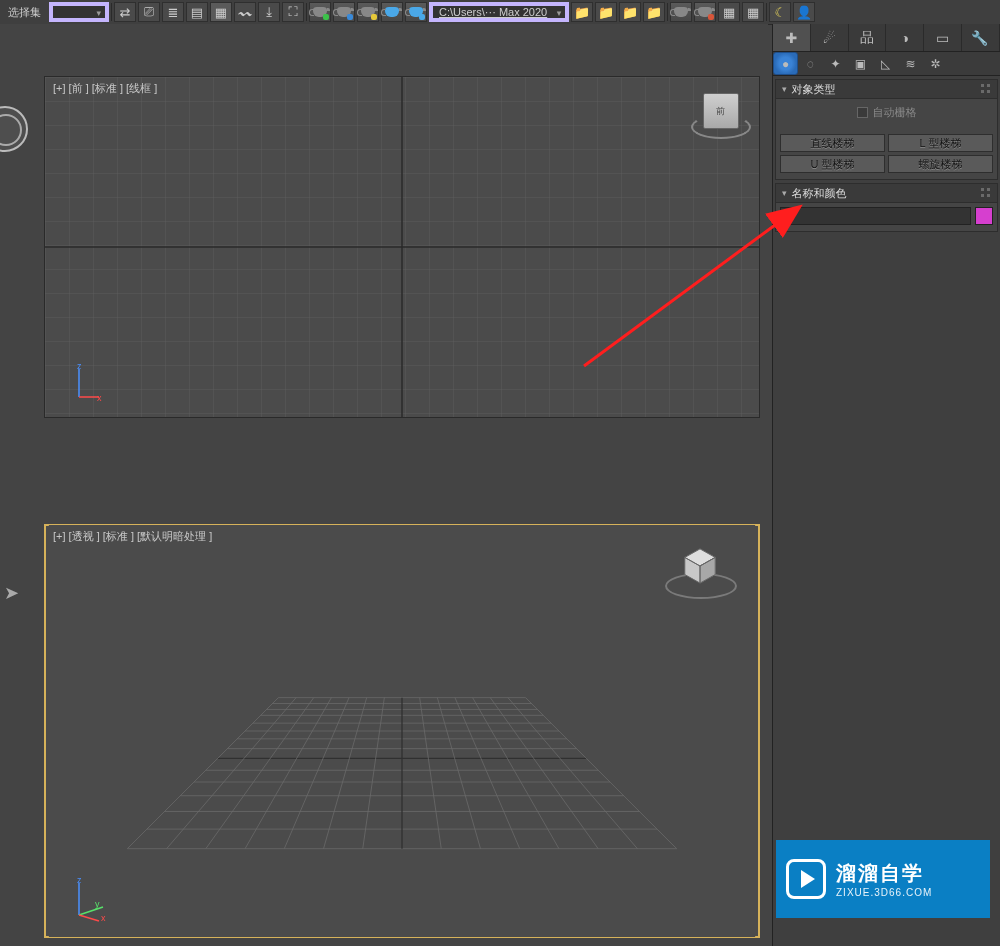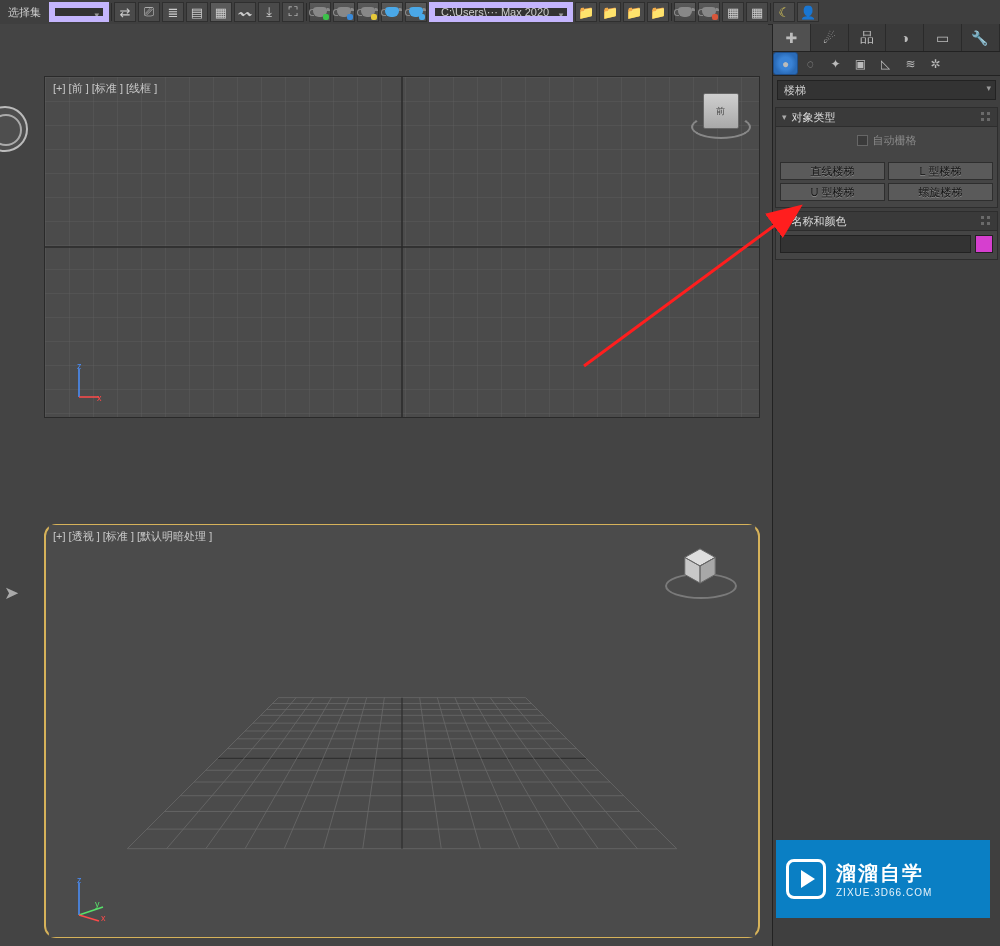--- a/index.html
+++ b/index.html
@@ -39,21 +39,21 @@
     width: 22px; height: 20px;
     background: #4a4a4a;
     border: 1px solid #2f2f2f;
     display: flex; align-items: center; justify-content: center;
     font-size: 13px; color: #ccc;
     position: relative;
   }
   .tb-drop {
     height: 20px;
     background: #333;
-    border: 6px solid #c4b5fd;
+    border: 4px solid #c4b5fd;
     color: #ccc;
     font-size: 11px;
     display: flex; align-items: center;
     padding: 0 18px 0 6px;
     position: relative;
     white-space: nowrap;
     max-width: 150px;
     overflow: hidden;
     text-decoration: underline;
   }
@@ -130,21 +130,20 @@
     background:#444;
   }
   .view-pane {
     position:absolute;
     background:#4b4b4b;
     border:1px solid #2a2a2a;
   }
   .view-pane.active {
     outline:2px solid #d6b25a;
     outline-offset:-2px;
-    border-radius:12px;
   }
   .top-pane { left:8px; top:52px; right:8px; height:342px; }
   .bottom-pane { left:8px; top:500px; right:8px; bottom:8px; }
   .view-label{
     position:absolute; left:8px; top:4px;
     color:#c8c8c8; font-size:11px;
     z-index:5;
   }
   .view-grid{
     position:absolute; inset:0;
@@ -494,21 +493,20 @@
   <div class="cp-subtabs">
     <div class="cp-subtab active">●</div>
     <div class="cp-subtab">◌</div>
     <div class="cp-subtab">✦</div>
     <div class="cp-subtab">▣</div>
     <div class="cp-subtab">◺</div>
     <div class="cp-subtab">≋</div>
     <div class="cp-subtab">✲</div>
   </div>
 
-  <div class="cp-dropdown">楼梯</div>
 
   <div class="rollout">
     <div class="rollout-header">
       <span>对象类型</span>
       <div class="dots">
           <span></span>
           <span></span>
           <span></span>
           <span></span>
         </div>

